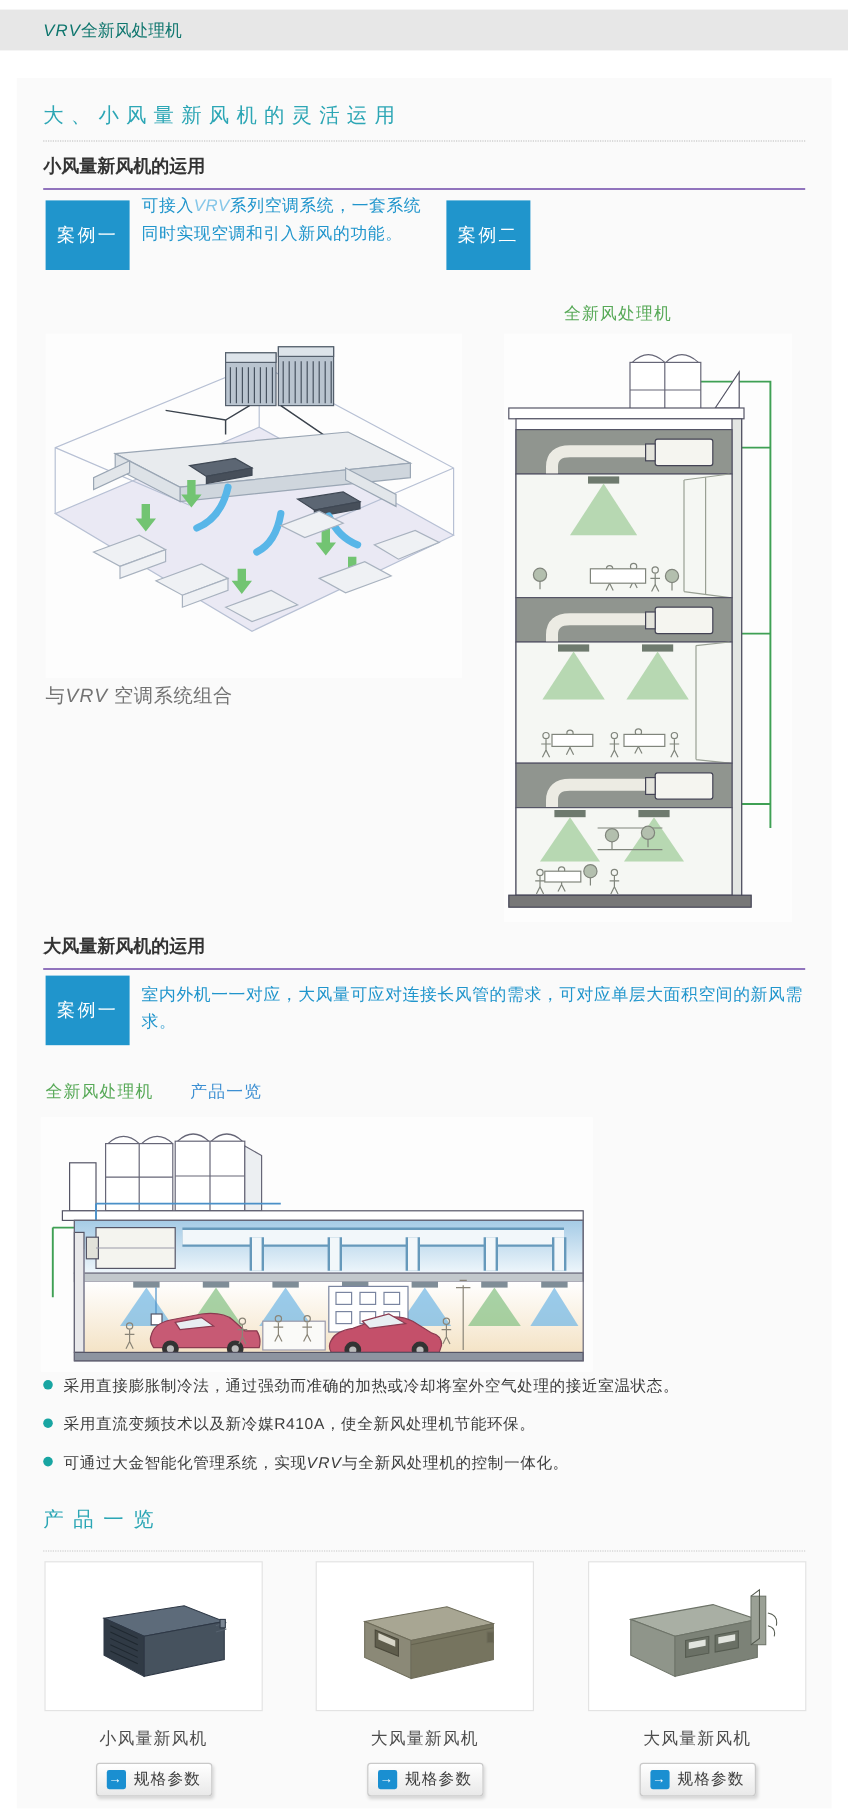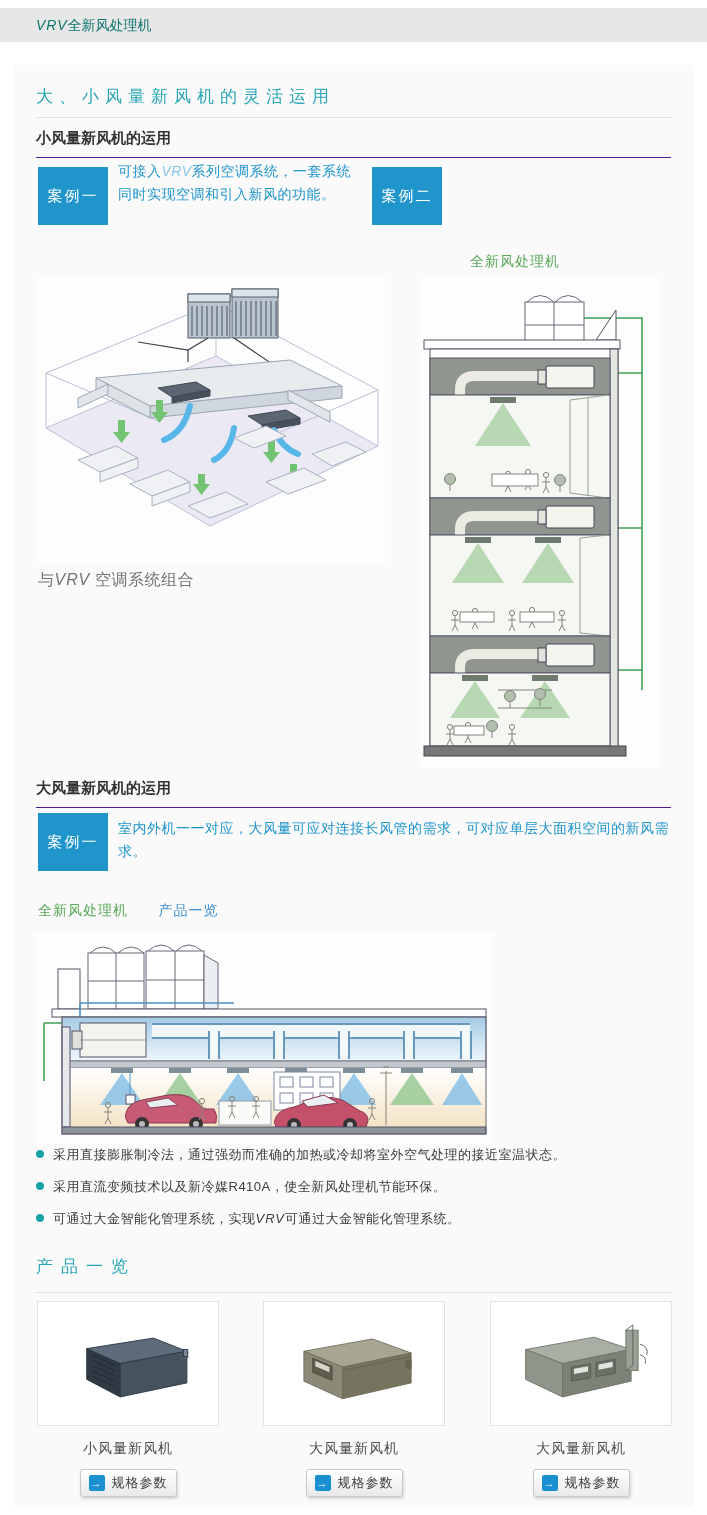--- a/index.html
+++ b/index.html
@@ -371,21 +371,21 @@
       <li>
         <span class="dot"></span>
         <span>采用直接膨胀制冷法，通过强劲而准确的加热或冷却将室外空气处理的接近室温状态。</span>
       </li>
       <li>
         <span class="dot"></span>
         <span>采用直流变频技术以及新冷媒R410A，使全新风处理机节能环保。</span>
       </li>
       <li>
         <span class="dot"></span>
-        <span><span>可通过大金智能化管理系统，实现</span><span class="brand">VRV</span><span>可通过大金智能化管理系统。</span></span>
+        <span><span>可通过大金智能化管理系统，实现</span><span class="brand">VRV</span><span>与全新风处理机的控制一体化。</span></span>
       </li>
     </ul>
 
     <h1 class="teal-title abs" style="left:22px;top:1190px;letter-spacing:8px;">产品一览</h1>
     <div class="dotted abs" style="left:22px;top:1227px;"></div>
 
     <div class="pcard" style="left:23px;top:1236px;">
       <div class="imgbox">
         <svg width="160" height="110" viewBox="0 0 182 125">
           <g stroke="#2e3846" stroke-width="1">

